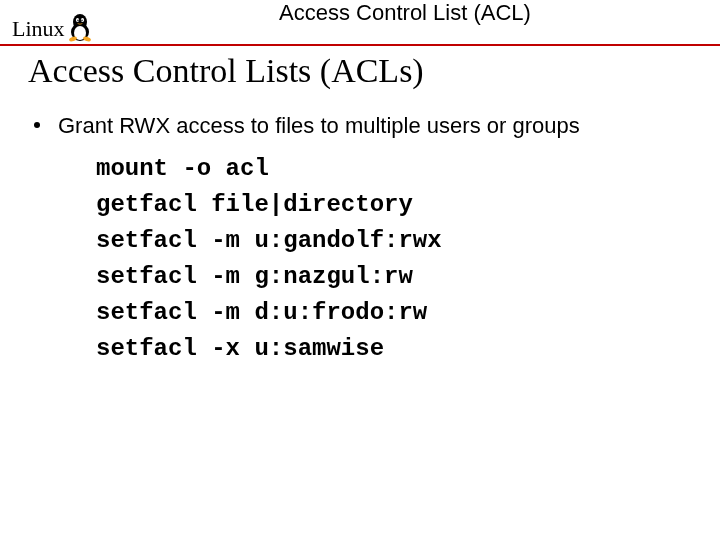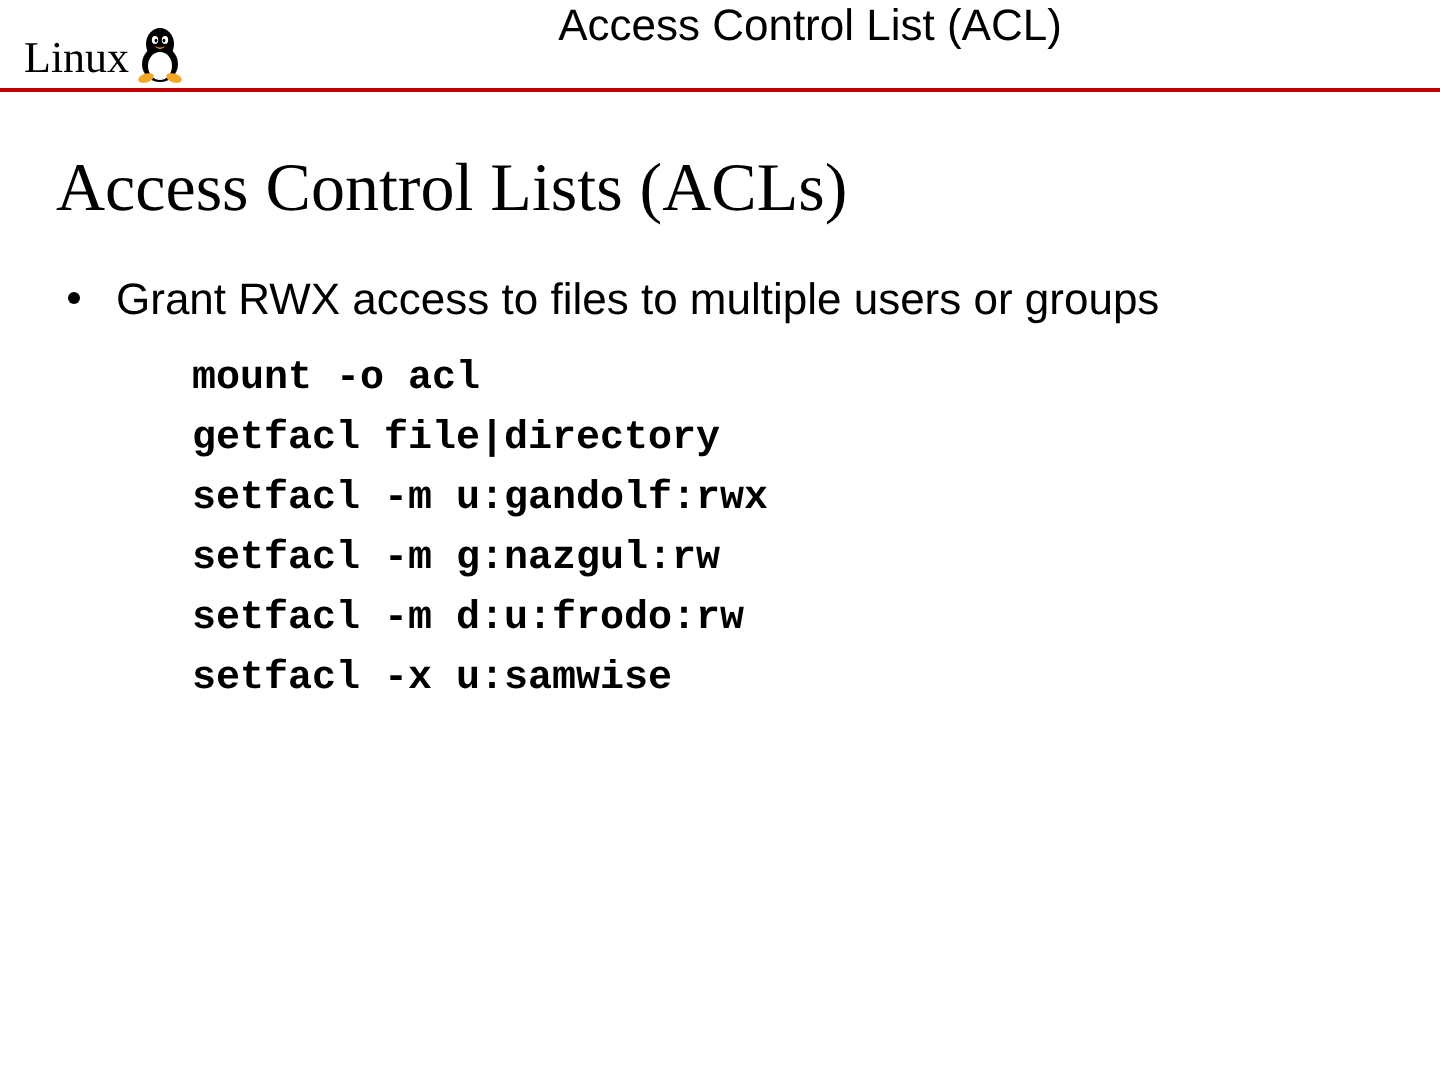--- a/index.html
+++ b/index.html
@@ -47,21 +47,21 @@
       color: #000;
       padding-bottom: 18px;
       padding-left: 90px;
     }
     .red-rule {
       height: 2px;
       background: #c00000;
       margin: 0;
     }
     .content {
-      padding: 30px 28px 0 28px;
+      padding: 6px 28px 0 28px;
     }
     .main-title {
       font-family: Georgia, 'Times New Roman', serif;
       font-size: 34px;
       font-weight: normal;
       color: #000;
       margin-bottom: 22px;
     }
     .bullet-row {
       display: flex;
@@ -78,21 +78,21 @@
       margin-right: 18px;
       flex-shrink: 0;
     }
     .bullet-text {
       font-size: 22px;
       color: #000;
       line-height: 1.3;
     }
     .code-block {
       font-family: 'Courier New', Courier, monospace;
-      font-size: 20px;
+      font-size: 24px;
       font-weight: bold;
       color: #000;
       margin-left: 68px;
       margin-top: 8px;
       line-height: 1.5;
       white-space: pre;
     }
   </style>
 </head>
 <body>

